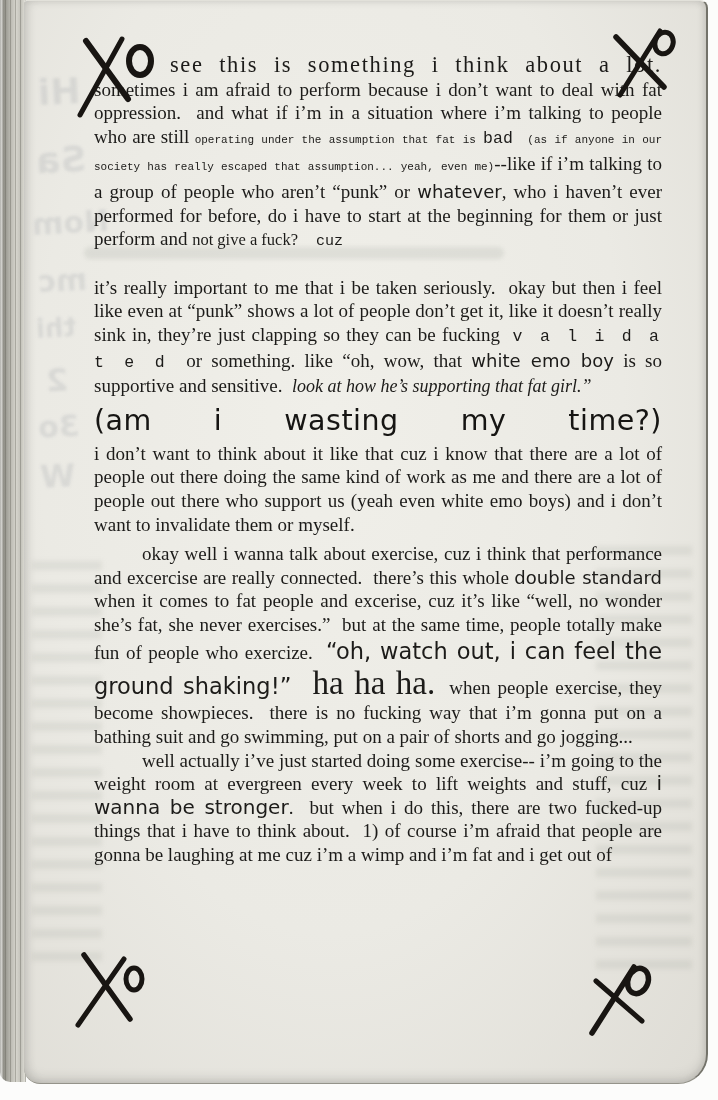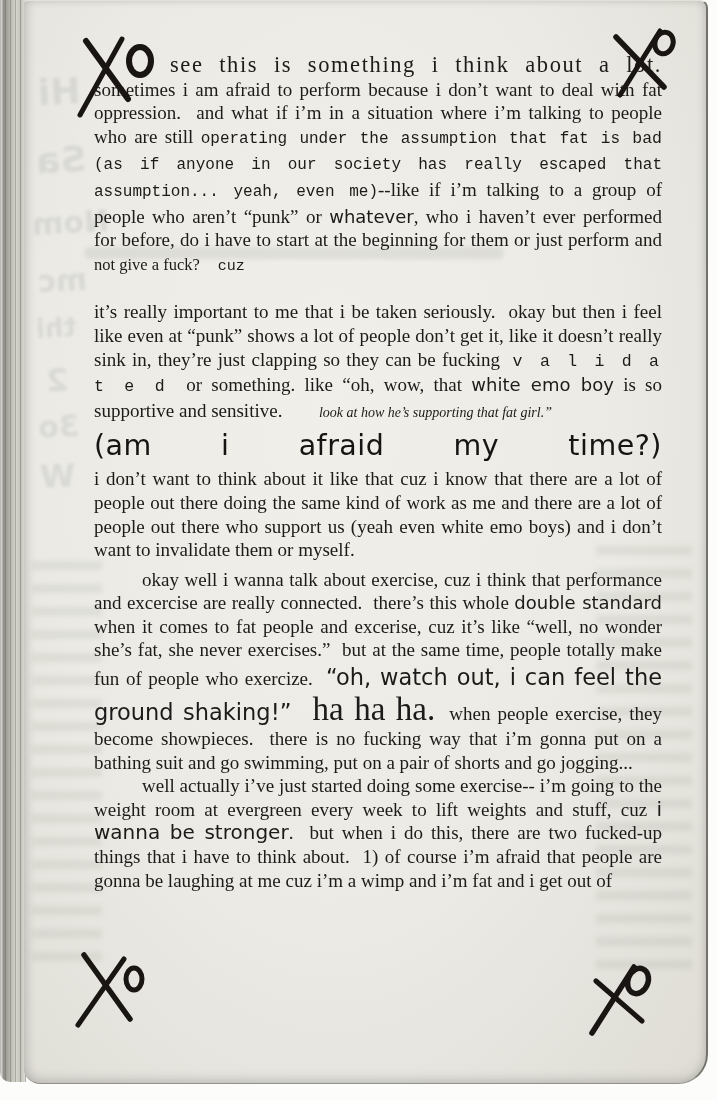--- a/index.html
+++ b/index.html
@@ -71,28 +71,28 @@
     font-family:"DejaVu Sans", sans-serif;
     font-size:28.5px;line-height:40px;
     letter-spacing:0.5px;
     text-align:justify;text-align-last:justify;
     margin:2px 0 1px 0;
     color:#161513;
   }
   .run-serif{}
   .run-serif-lg{font-size:22.5px;letter-spacing:1.6px;}
   .run-serif-sm{font-size:16.5px;}
-  .run-mono{font-family:"Liberation Mono", monospace;font-size:16px;}
+  .run-mono{font-family:"Liberation Mono", monospace;font-size:11px;}
   .run-mono-b{font-family:"Liberation Mono", monospace;font-size:16.5px;font-weight:normal;}
   .run-mono-sm{font-family:"Liberation Mono", monospace;font-size:15px;}
   .run-spaced{font-family:"Liberation Mono", monospace;font-size:16.5px;letter-spacing:3px;}
   .run-sans{font-family:"DejaVu Sans", sans-serif;font-size:18px;}
   .run-sans-med{font-family:"DejaVu Sans", sans-serif;font-size:20px;}
   .run-sans-big{font-family:"DejaVu Sans", sans-serif;font-size:22.5px;line-height:30px;}
-  .run-italic{font-style:italic;font-size:14px;margin-left:27px;}
+  .run-italic{font-style:italic;font-size:18px;}
   .run-serif-huge{font-size:33px;line-height:34px;}
 
   
   .xo{position:absolute;}
   .xo svg{display:block;}
 </style>
 </head>
 <body>
 
 <div class="scene">
@@ -111,21 +111,21 @@
         <div class="ghost-word" style="left: 14px; top: 262px; font-size: 30px;">mc</div>
         <div class="ghost-word" style="left: 12px; top: 312px; font-size: 26px;">thi</div>
         <div class="ghost-word" style="left: 22px; top: 360px; font-size: 32px;">2</div>
         <div class="ghost-word" style="left: 14px; top: 408px; font-size: 30px;">3o</div>
         <div class="ghost-word" style="left: 16px; top: 456px; font-size: 32px;">W</div>
       </div>
 
     <div class="textcol">
         <p class="para" style="text-indent: 76px;"><span class="run-serif-lg">see this is something i think about a lot.</span><span class="run-serif"> sometimes i am afraid to perform because i don’t want to deal with fat oppression.  and what if i’m in a situation where i’m talking to people who are still </span><span class="run-mono">operating under the assumption that fat is </span><span class="run-mono-b">bad</span><span class="run-mono">  (as if anyone in our society has really escaped that assumption... yeah, even me)</span><span class="run-serif">--like if i’m talking to a group of people who aren’t “punk” or </span><span class="run-sans">whatever</span><span class="run-serif">, who i haven’t ever performed for before, do i have to start at the beginning for them or just perform and </span><span class="run-serif-sm">not give a fuck?</span><span class="run-mono-sm">  cuz</span></p>
         <p class="para gap-top"><span class="run-serif">it’s really important to me that i be taken seriously.  okay but then i feel like even at “punk” shows a lot of people don’t get it, like it doesn’t really sink in, they’re just clapping so they can be fucking  </span><span class="run-spaced">v a l i d a t e d</span><span class="run-serif">  or something. like “oh, wow, that </span><span class="run-sans">white emo boy</span><span class="run-serif"> is so supportive and sensitive.  </span><span class="run-italic">look at how he’s supporting that fat girl.”</span></p>
-        <div class="heading">(am i afraid my time?)</div>
+        <div class="heading">(am i wasting my time?)</div>
         <p class="para"><span class="run-serif">i don’t want to think about it like that cuz i know that there are a lot of people out there doing the same kind of work as me and there are a lot of people out there who support us (yeah even white emo boys) and i don’t want to invalidate them or myself.</span></p>
         <p class="para" style="margin-top: 6px; text-indent: 48px;"><span class="run-serif">okay well i wanna talk about exercise, cuz i think that performance and excercise are really connected.  there’s this whole </span><span class="run-sans">double standard</span><span class="run-serif"> when it comes to fat people and excerise, cuz it’s like “well, no wonder she’s fat, she never exercises.”  but at the same time, people totally make fun of people who exercize.  </span><span class="run-sans-big">“oh, watch out, i can feel the ground shaking!”</span><span class="run-serif-huge">  ha ha ha.</span><span class="run-serif">  when people exercise, they become showpieces.  there is no fucking way that i’m gonna put on a bathing suit and go swimming, put on a pair of shorts and go jogging...</span></p>
         <p class="para" style="text-indent: 48px;"><span class="run-serif">well actually i’ve just started doing some exercise-- i’m going to the weight room at evergreen every week to lift weights and stuff, cuz </span><span class="run-sans-med">i wanna be stronger</span><span class="run-serif">.  but when i do this, there are two fucked-up things that i have to think about.  1) of course i’m afraid that people are gonna be laughing at me cuz i’m a wimp and i’m fat and i get out of</span></p>
       </div>
 
     <div class="xo" style="left:46px;top:32px;">
       <svg width="92" height="86" viewBox="0 0 92 86">
         <path d="M16 8 L58 66" stroke="#181512" stroke-width="6" stroke-linecap="round" fill="none"></path>
         <path d="M52 6 L10 82" stroke="#181512" stroke-width="5" stroke-linecap="round" fill="none"></path>
         <ellipse cx="70" cy="28" rx="11" ry="14" stroke="#181512" stroke-width="6" fill="none"></ellipse>

